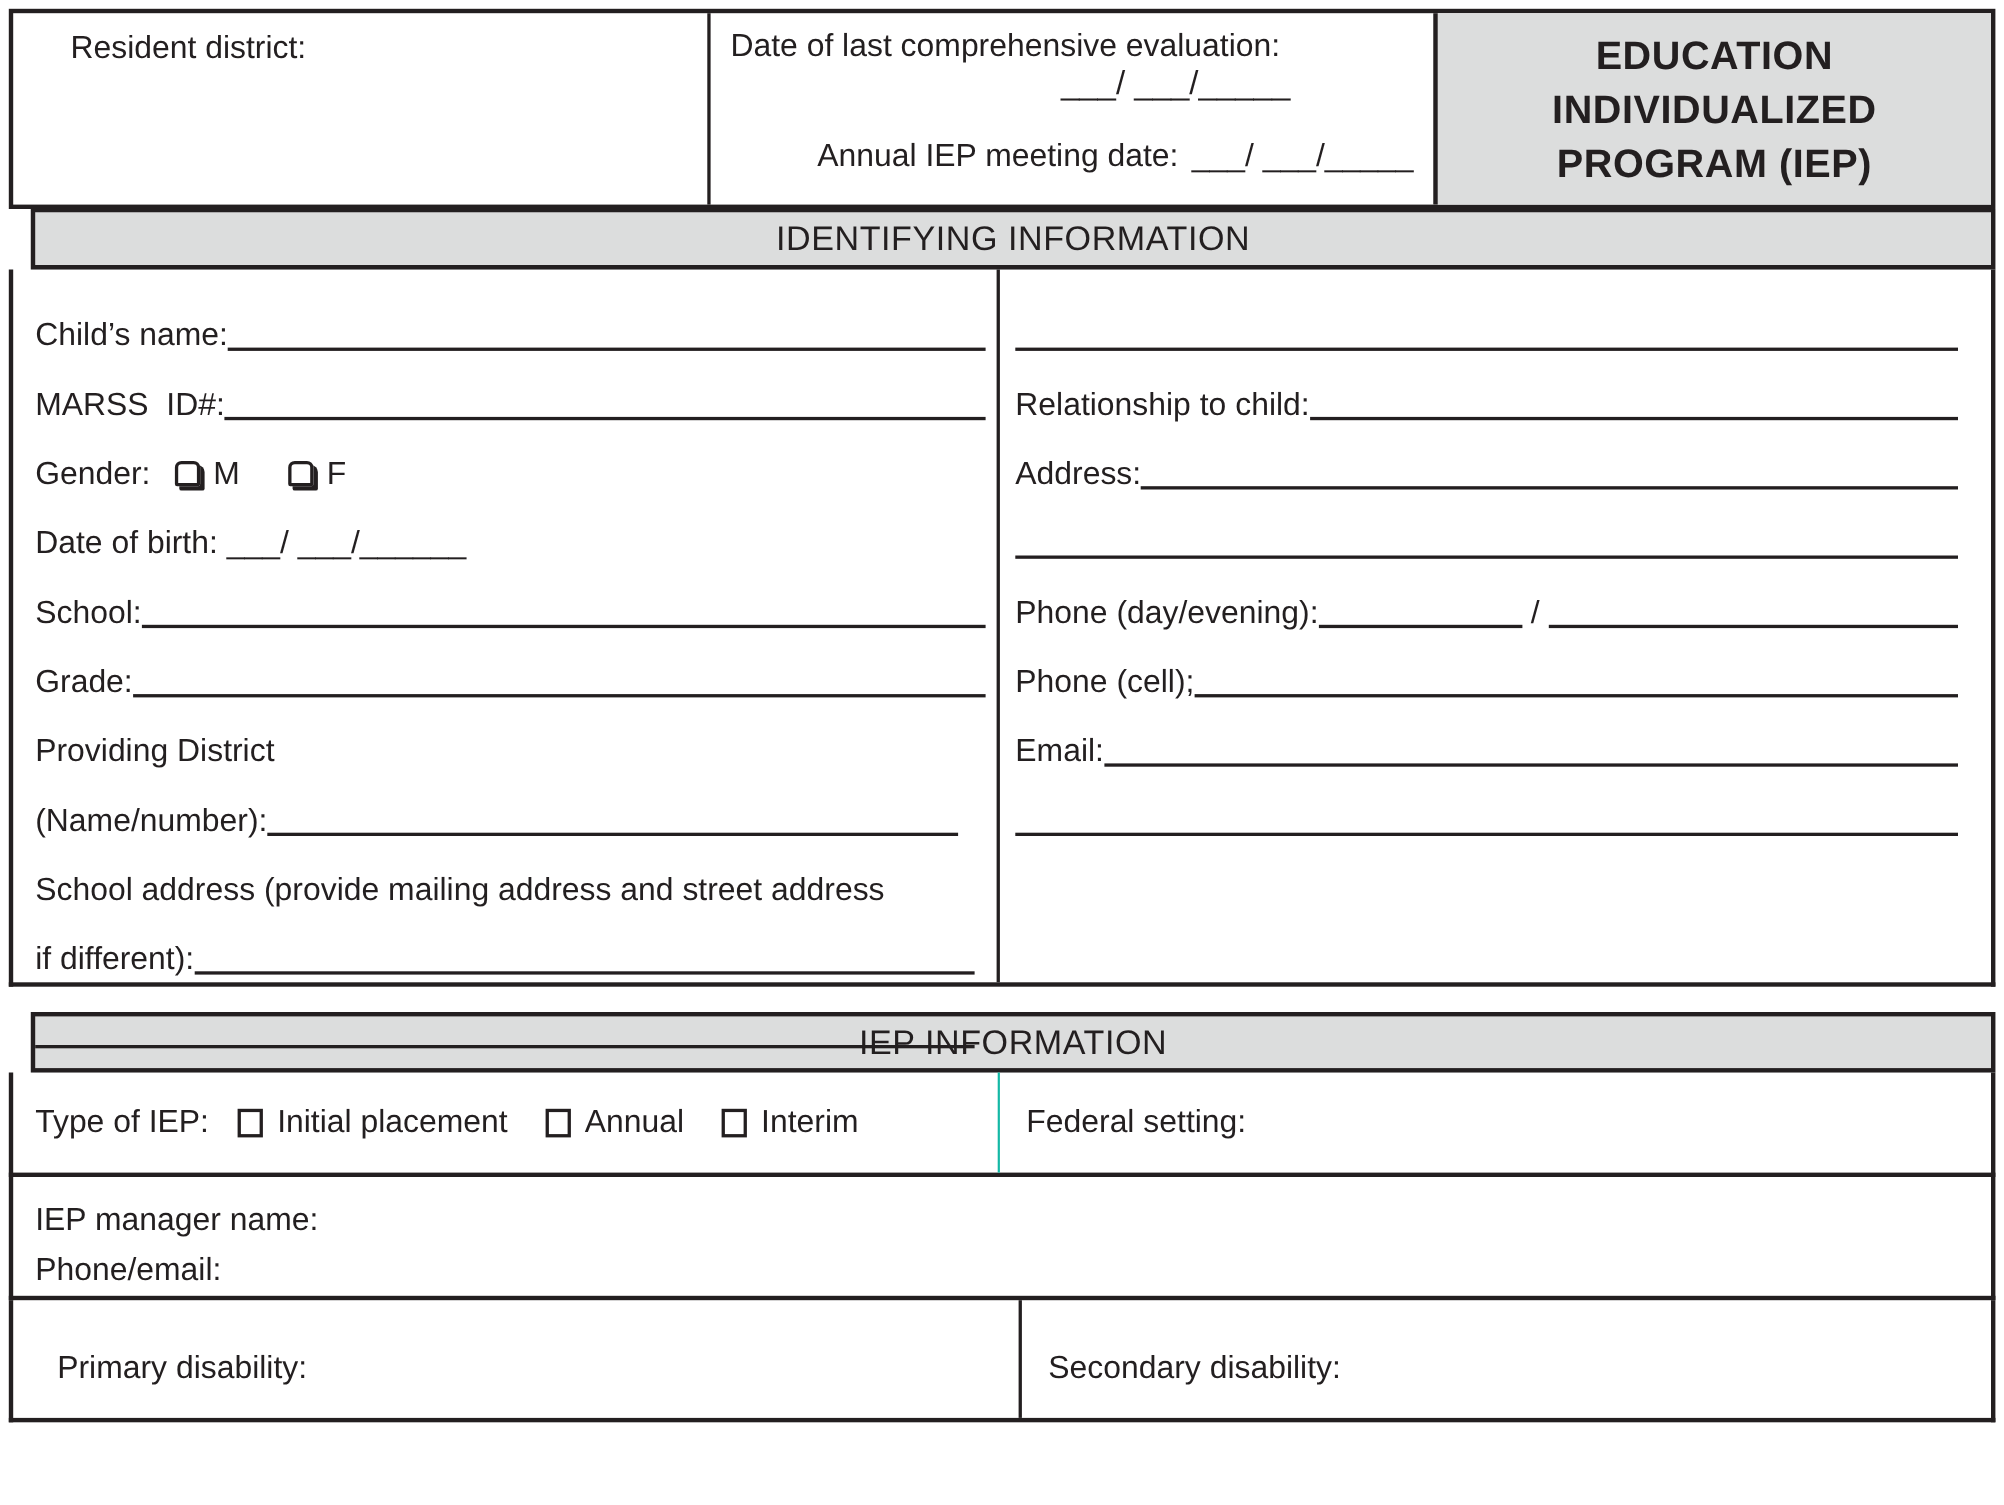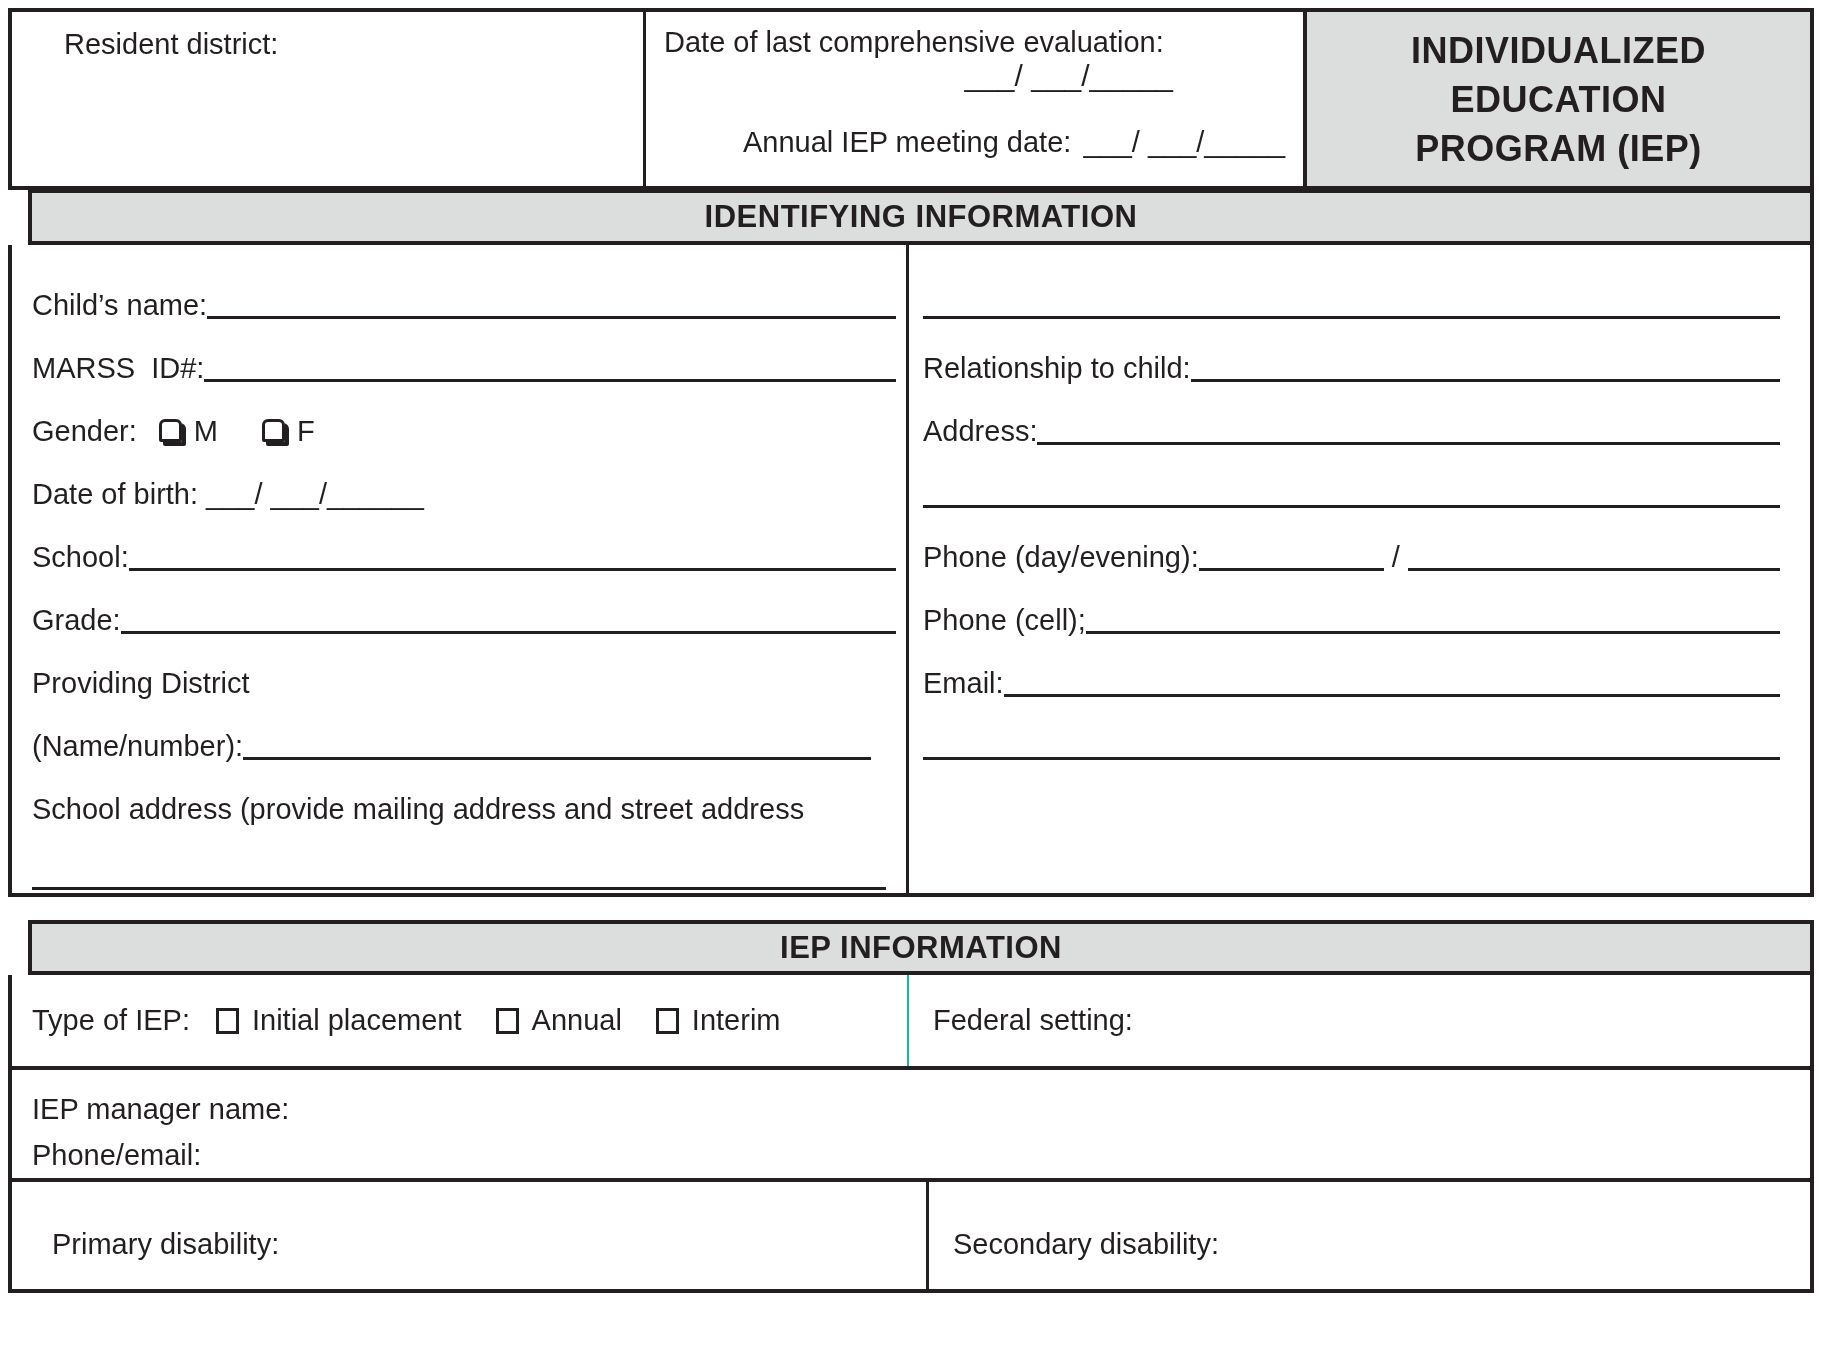--- a/index.html
+++ b/index.html
@@ -28,21 +28,21 @@
   .cell-c {
     flex:1; border-left:4px solid #231f20; background:#dcdddd;
     display:flex; flex-direction:column; justify-content:center; align-items:center;
     text-align:center; font-weight:bold; font-size:36px; line-height:49px; letter-spacing:0.5px;
   }
 
   
   .band {
     height:55px; border:4px solid #231f20; background:#dcdddd;
     display:flex; align-items:center; justify-content:center;
-    font-weight:bold; font-size:31px; letter-spacing:0.5px;margin-left:20px;
+    font-weight:normal; font-size:31px; letter-spacing:0.5px;margin-left:20px;
   }
   .band-identifying { border-top-width:3px; }
 
   
   .id-body { display:flex; height:652px; border:4px solid #231f20; border-top:0; }
   .col { font-size:29px; }
   .col-left  { flex:0 0 897px; border-right:3px solid #231f20; padding:20px 10px 0 20px; }
   .col-right { flex:1; padding:20px 30px 0 14px; }
 
   .line { display:flex; align-items:flex-end; height:63px; }
@@ -92,22 +92,22 @@
         <span>Resident district:</span>
       </div>
       <div class="cell-b">
         <div>Date of last comprehensive evaluation:</div>
         <div class="eval-blanks">___/ ___/_____</div>
         <div class="annual-line">
           <span>Annual IEP meeting date:</span><span> </span><span class="blank">___/ ___/_____</span>
         </div>
       </div>
       <div class="cell-c">
+        <div>EDUCATION</div>
         <div>INDIVIDUALIZED</div>
-        <div>EDUCATION</div>
         <div>PROGRAM (IEP)</div>
       </div>
     </div>
 
     <div class="band band-identifying">
       <span>IDENTIFYING INFORMATION</span>
     </div>
 
     <div class="id-body">
 
@@ -141,20 +141,24 @@
         </div>
         <div class="line">
           <span class="lbl">Providing District</span>
         </div>
         <div class="line">
           <span class="lbl">(Name/number):</span>
           <span class="fill fill-short"></span>
         </div>
         <div class="line">
           <span class="lbl">School address (provide mailing address and street address</span>
+        </div>
+        <div class="line">
+          <span class="lbl">if different):</span>
+          <span class="fill fill-med"></span>
         </div>
         <div class="line line-last">
           <span class="fill fill-med"></span>
         </div>
       </div>
 
       <div class="col col-right">
         <div class="line">
           <span class="fill"></span>
         </div>

